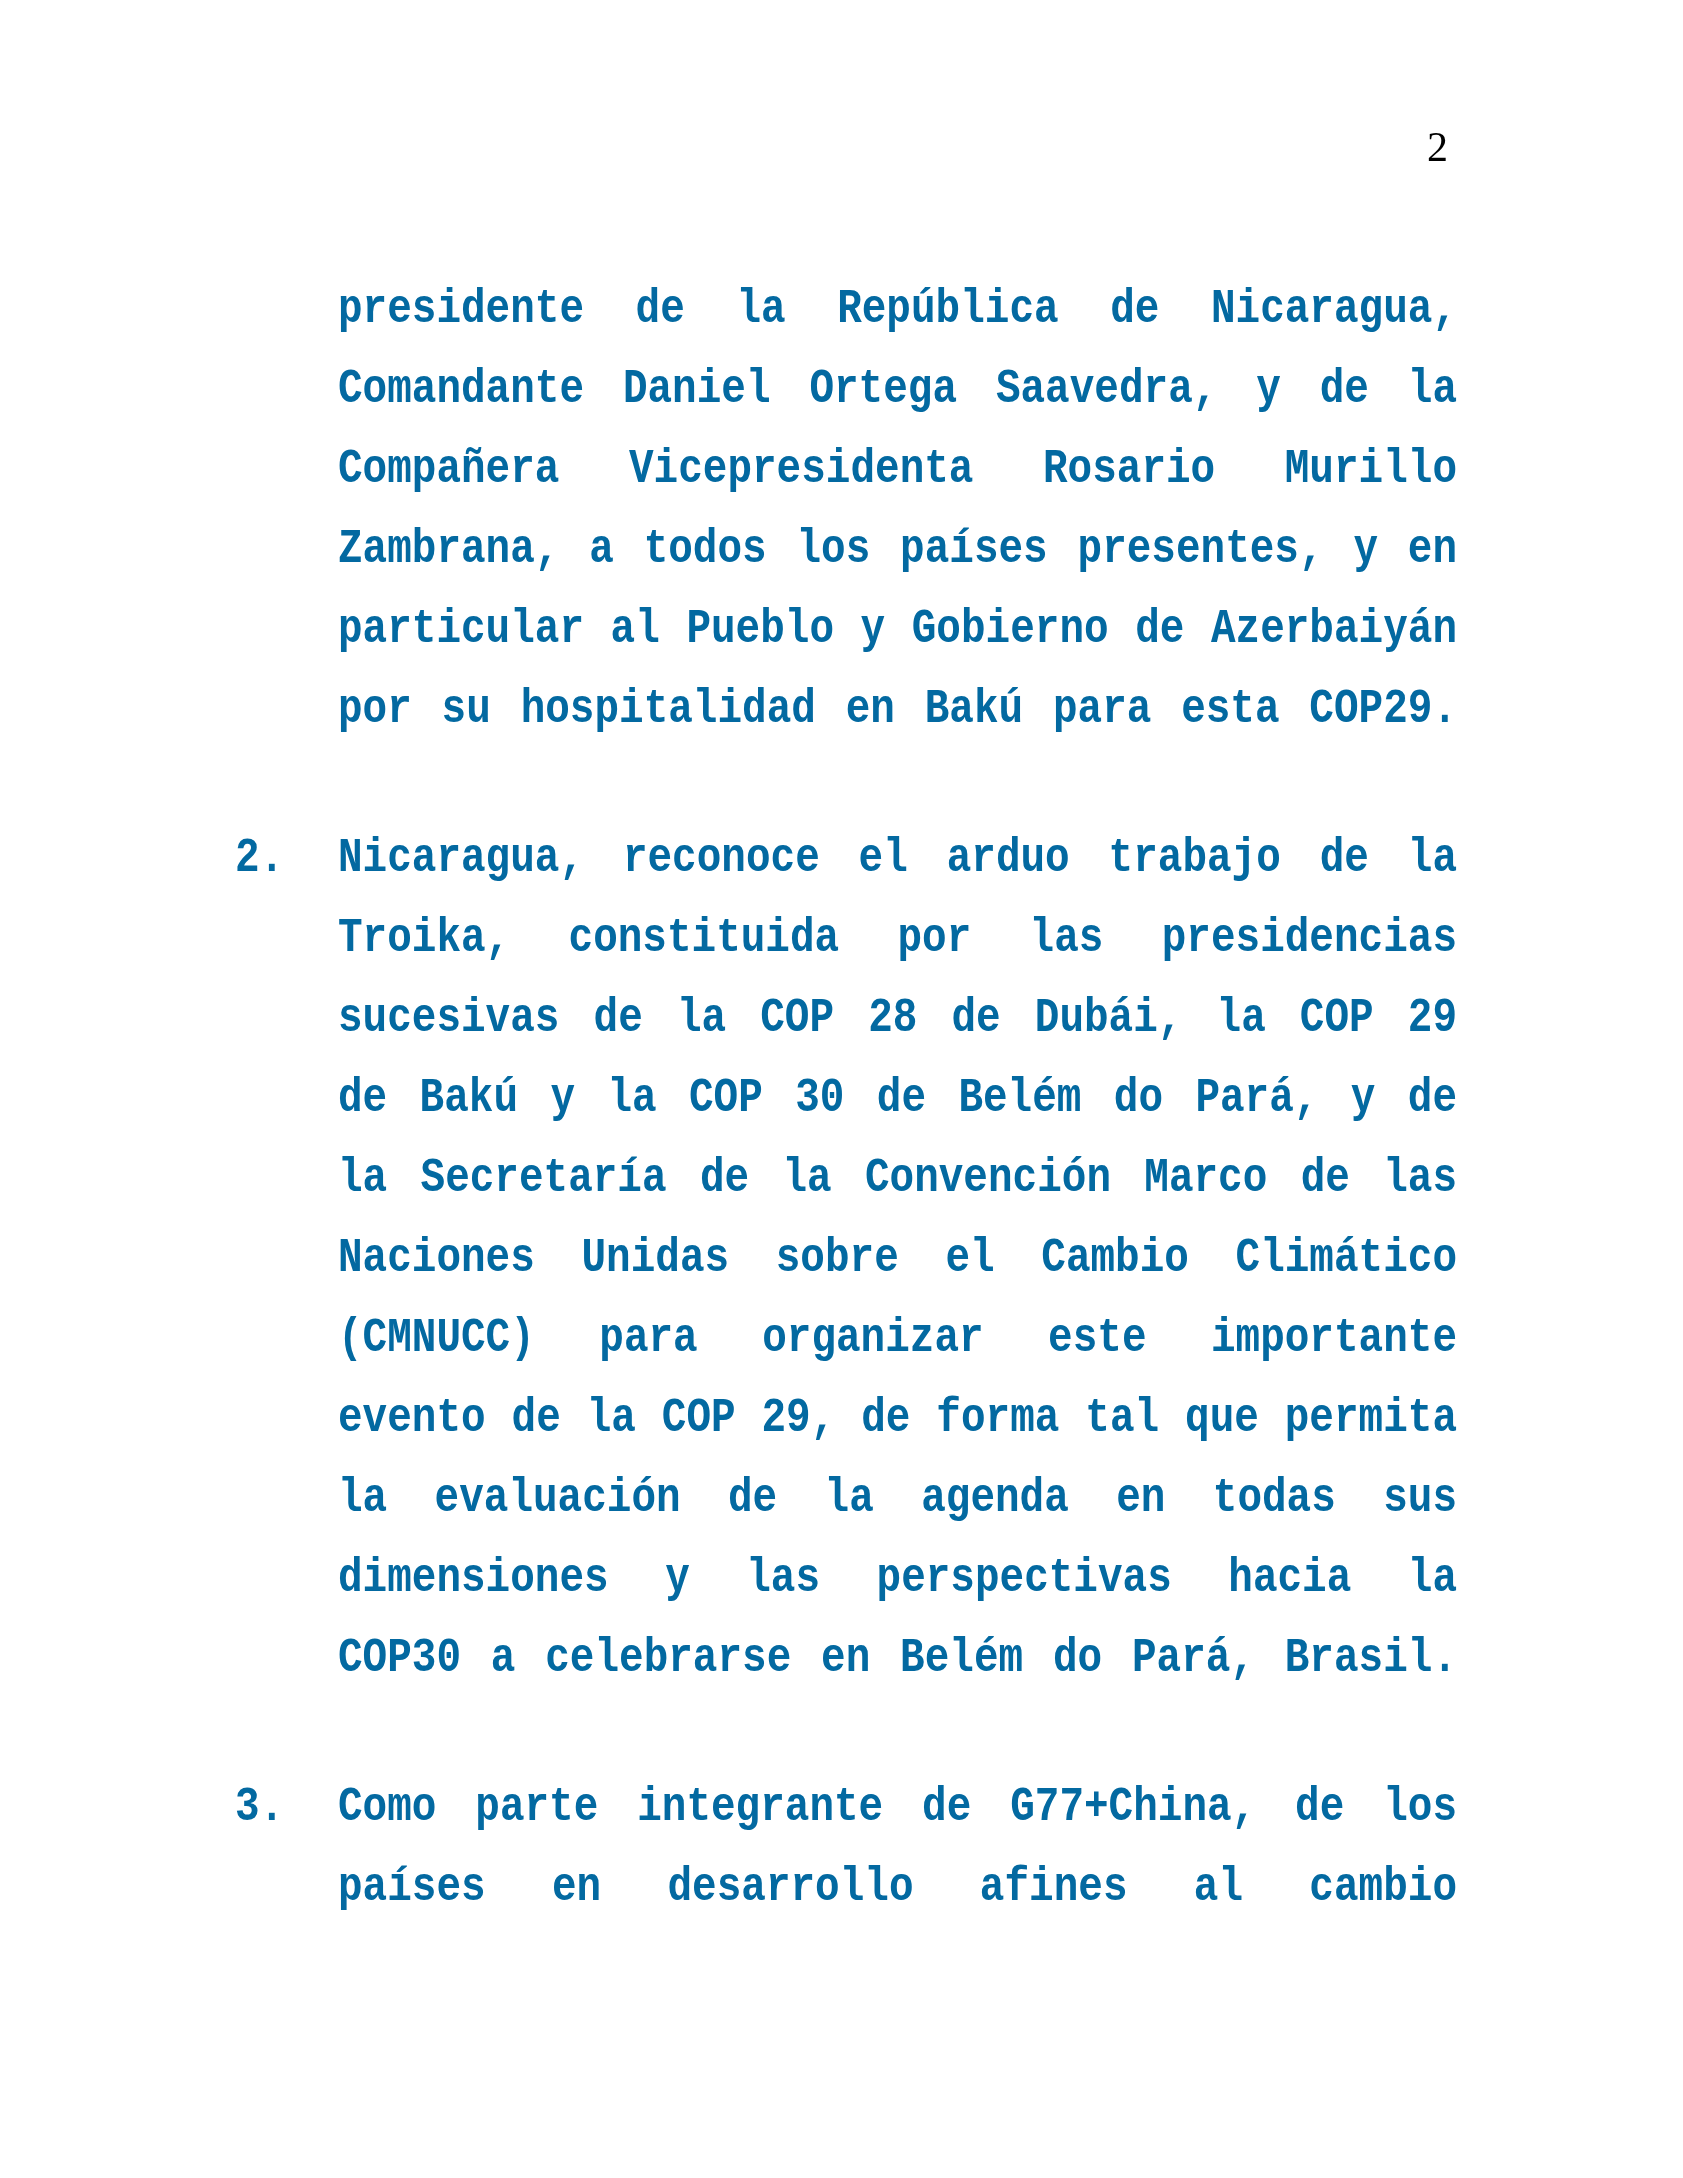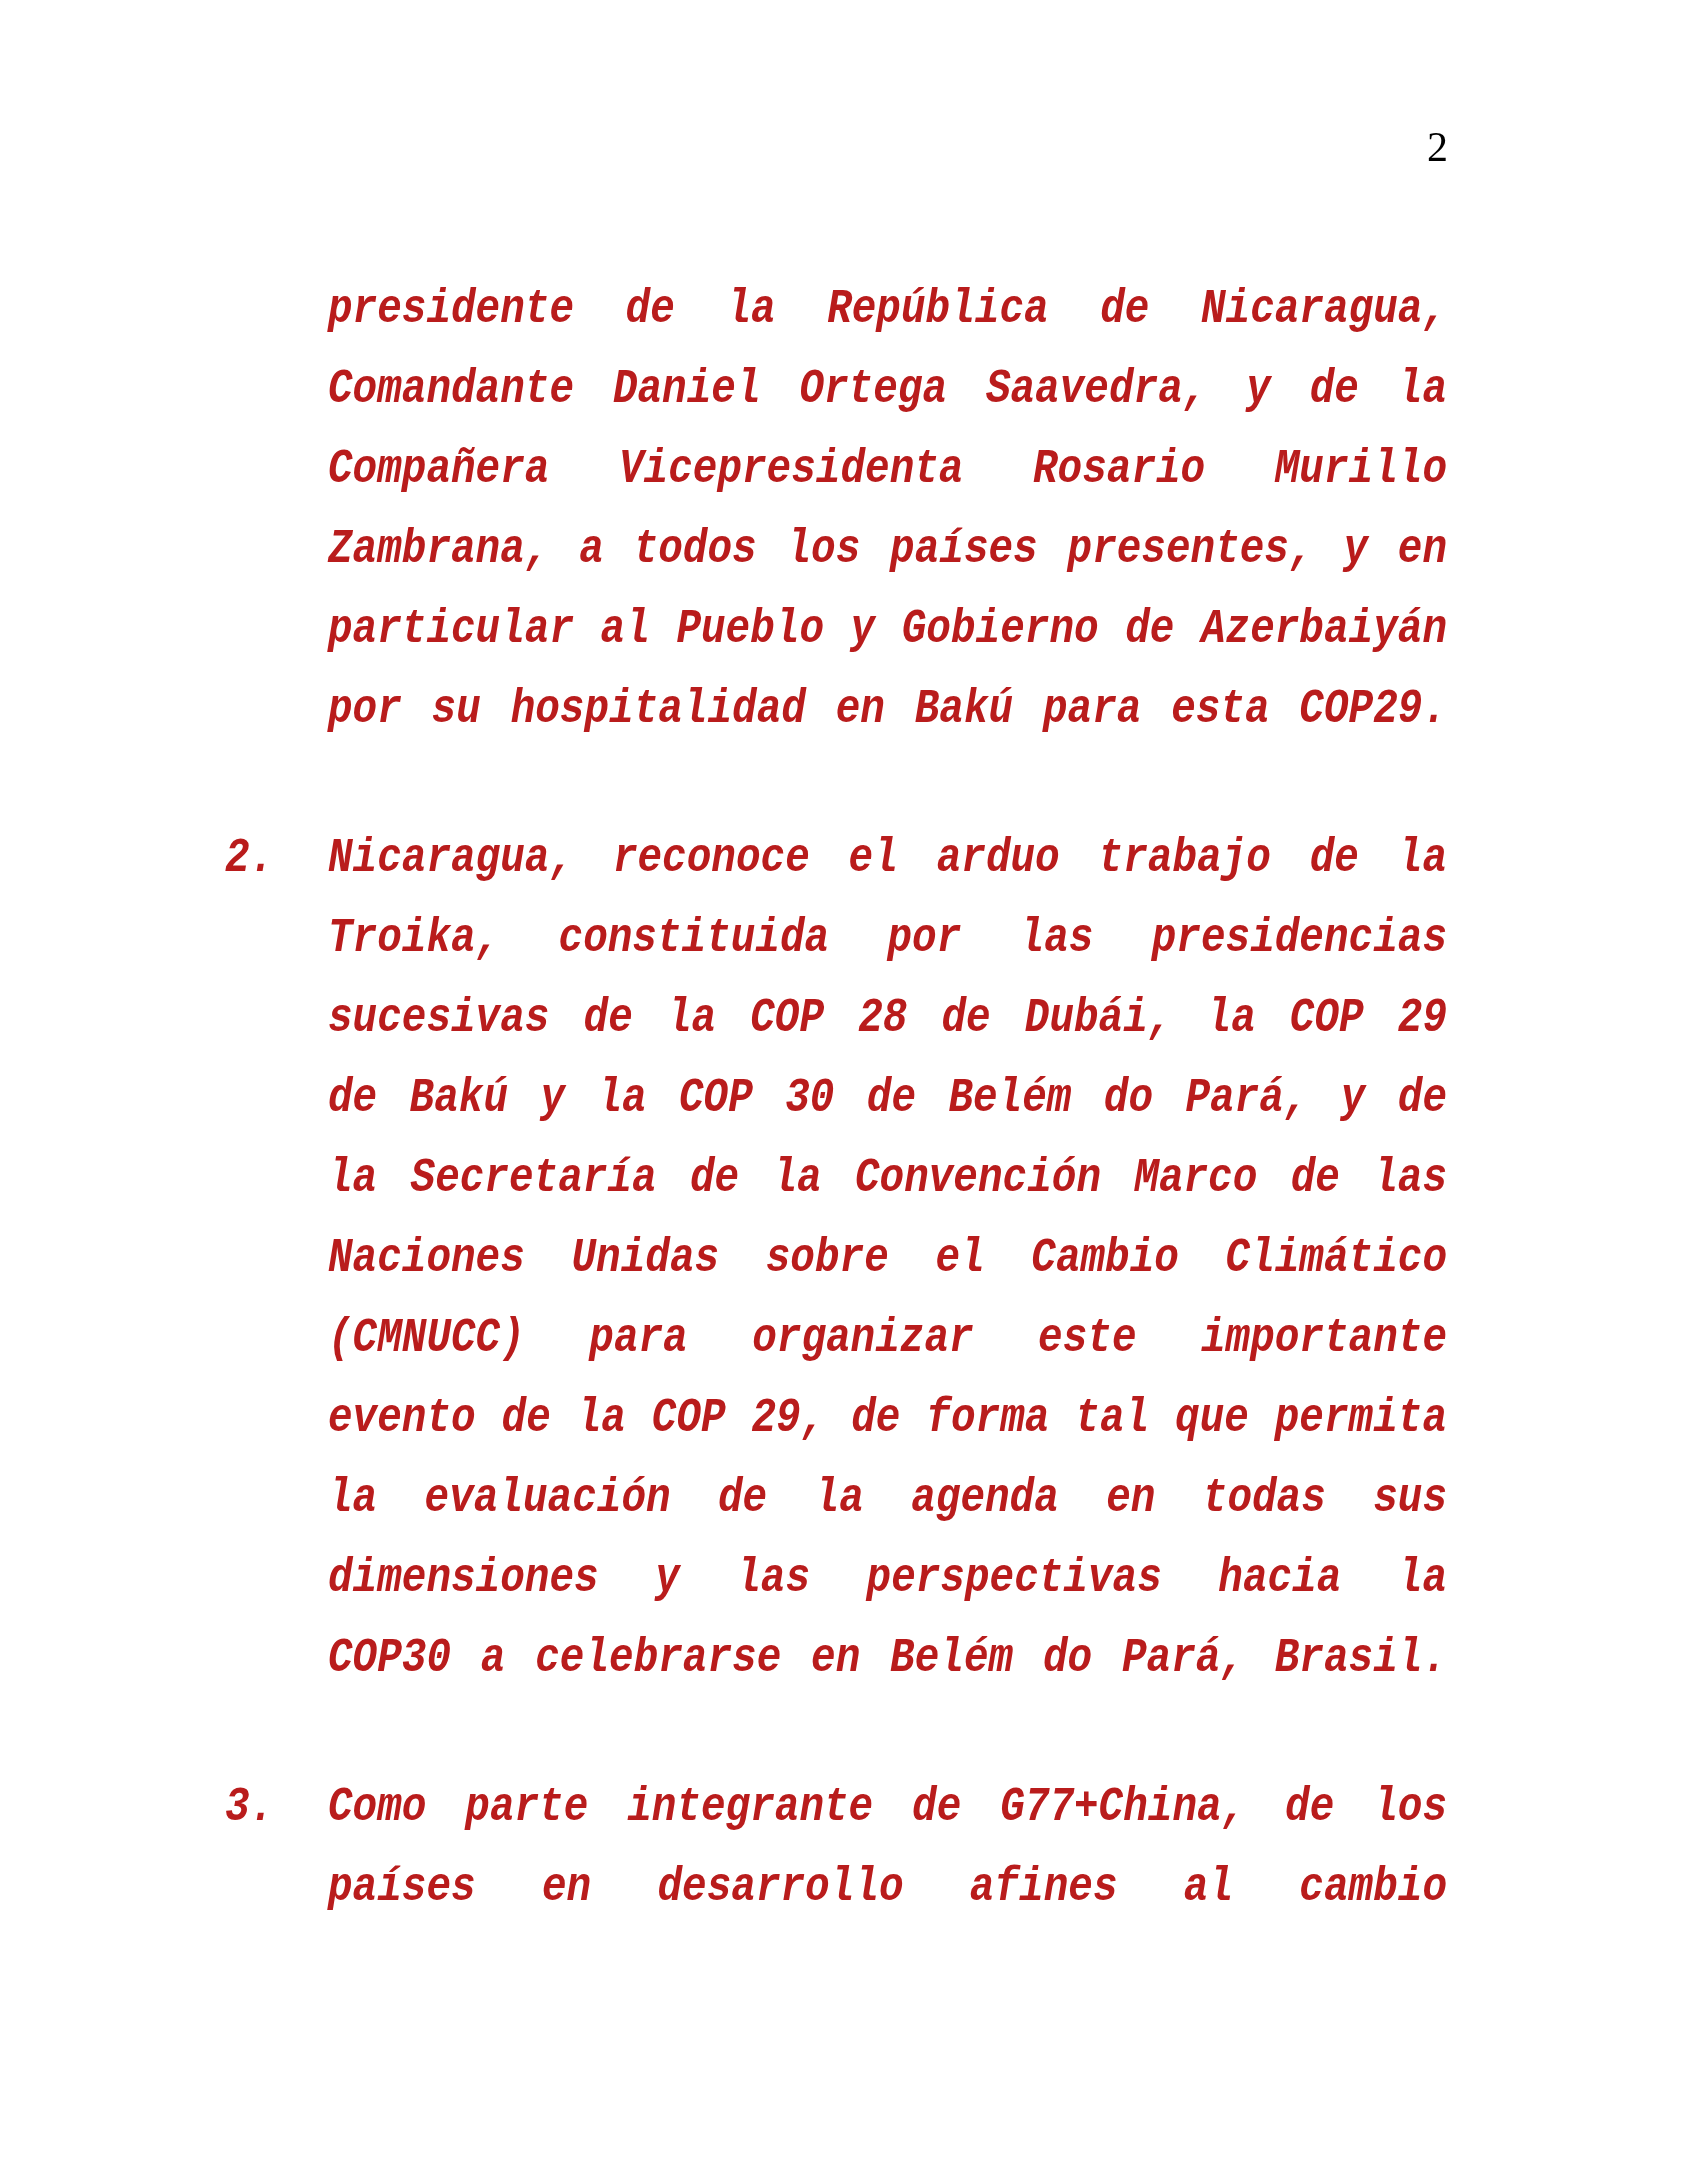--- a/index.html
+++ b/index.html
@@ -26,25 +26,24 @@
     position: absolute;
     left: 1427px;
     top: 125px;
     font-family: "Liberation Serif", serif;
     font-size: 42px;
     line-height: 44px;
     color: #000000;
   }
   .content {
     position: absolute;
-    left: 328px;
+    left: 338px;
     top: 269px;
     width: 1119px;
-    color: #b91c1c;
-    font-style: italic;
+    color: #0369a1;
   }
   .para {
     position: relative;
     font-weight: bold;
     font-size: 41px;
     line-height: 80px;
     margin-bottom: 69px;
     letter-spacing: 0px;
   }
   .para:last-child { margin-bottom: 0; }

